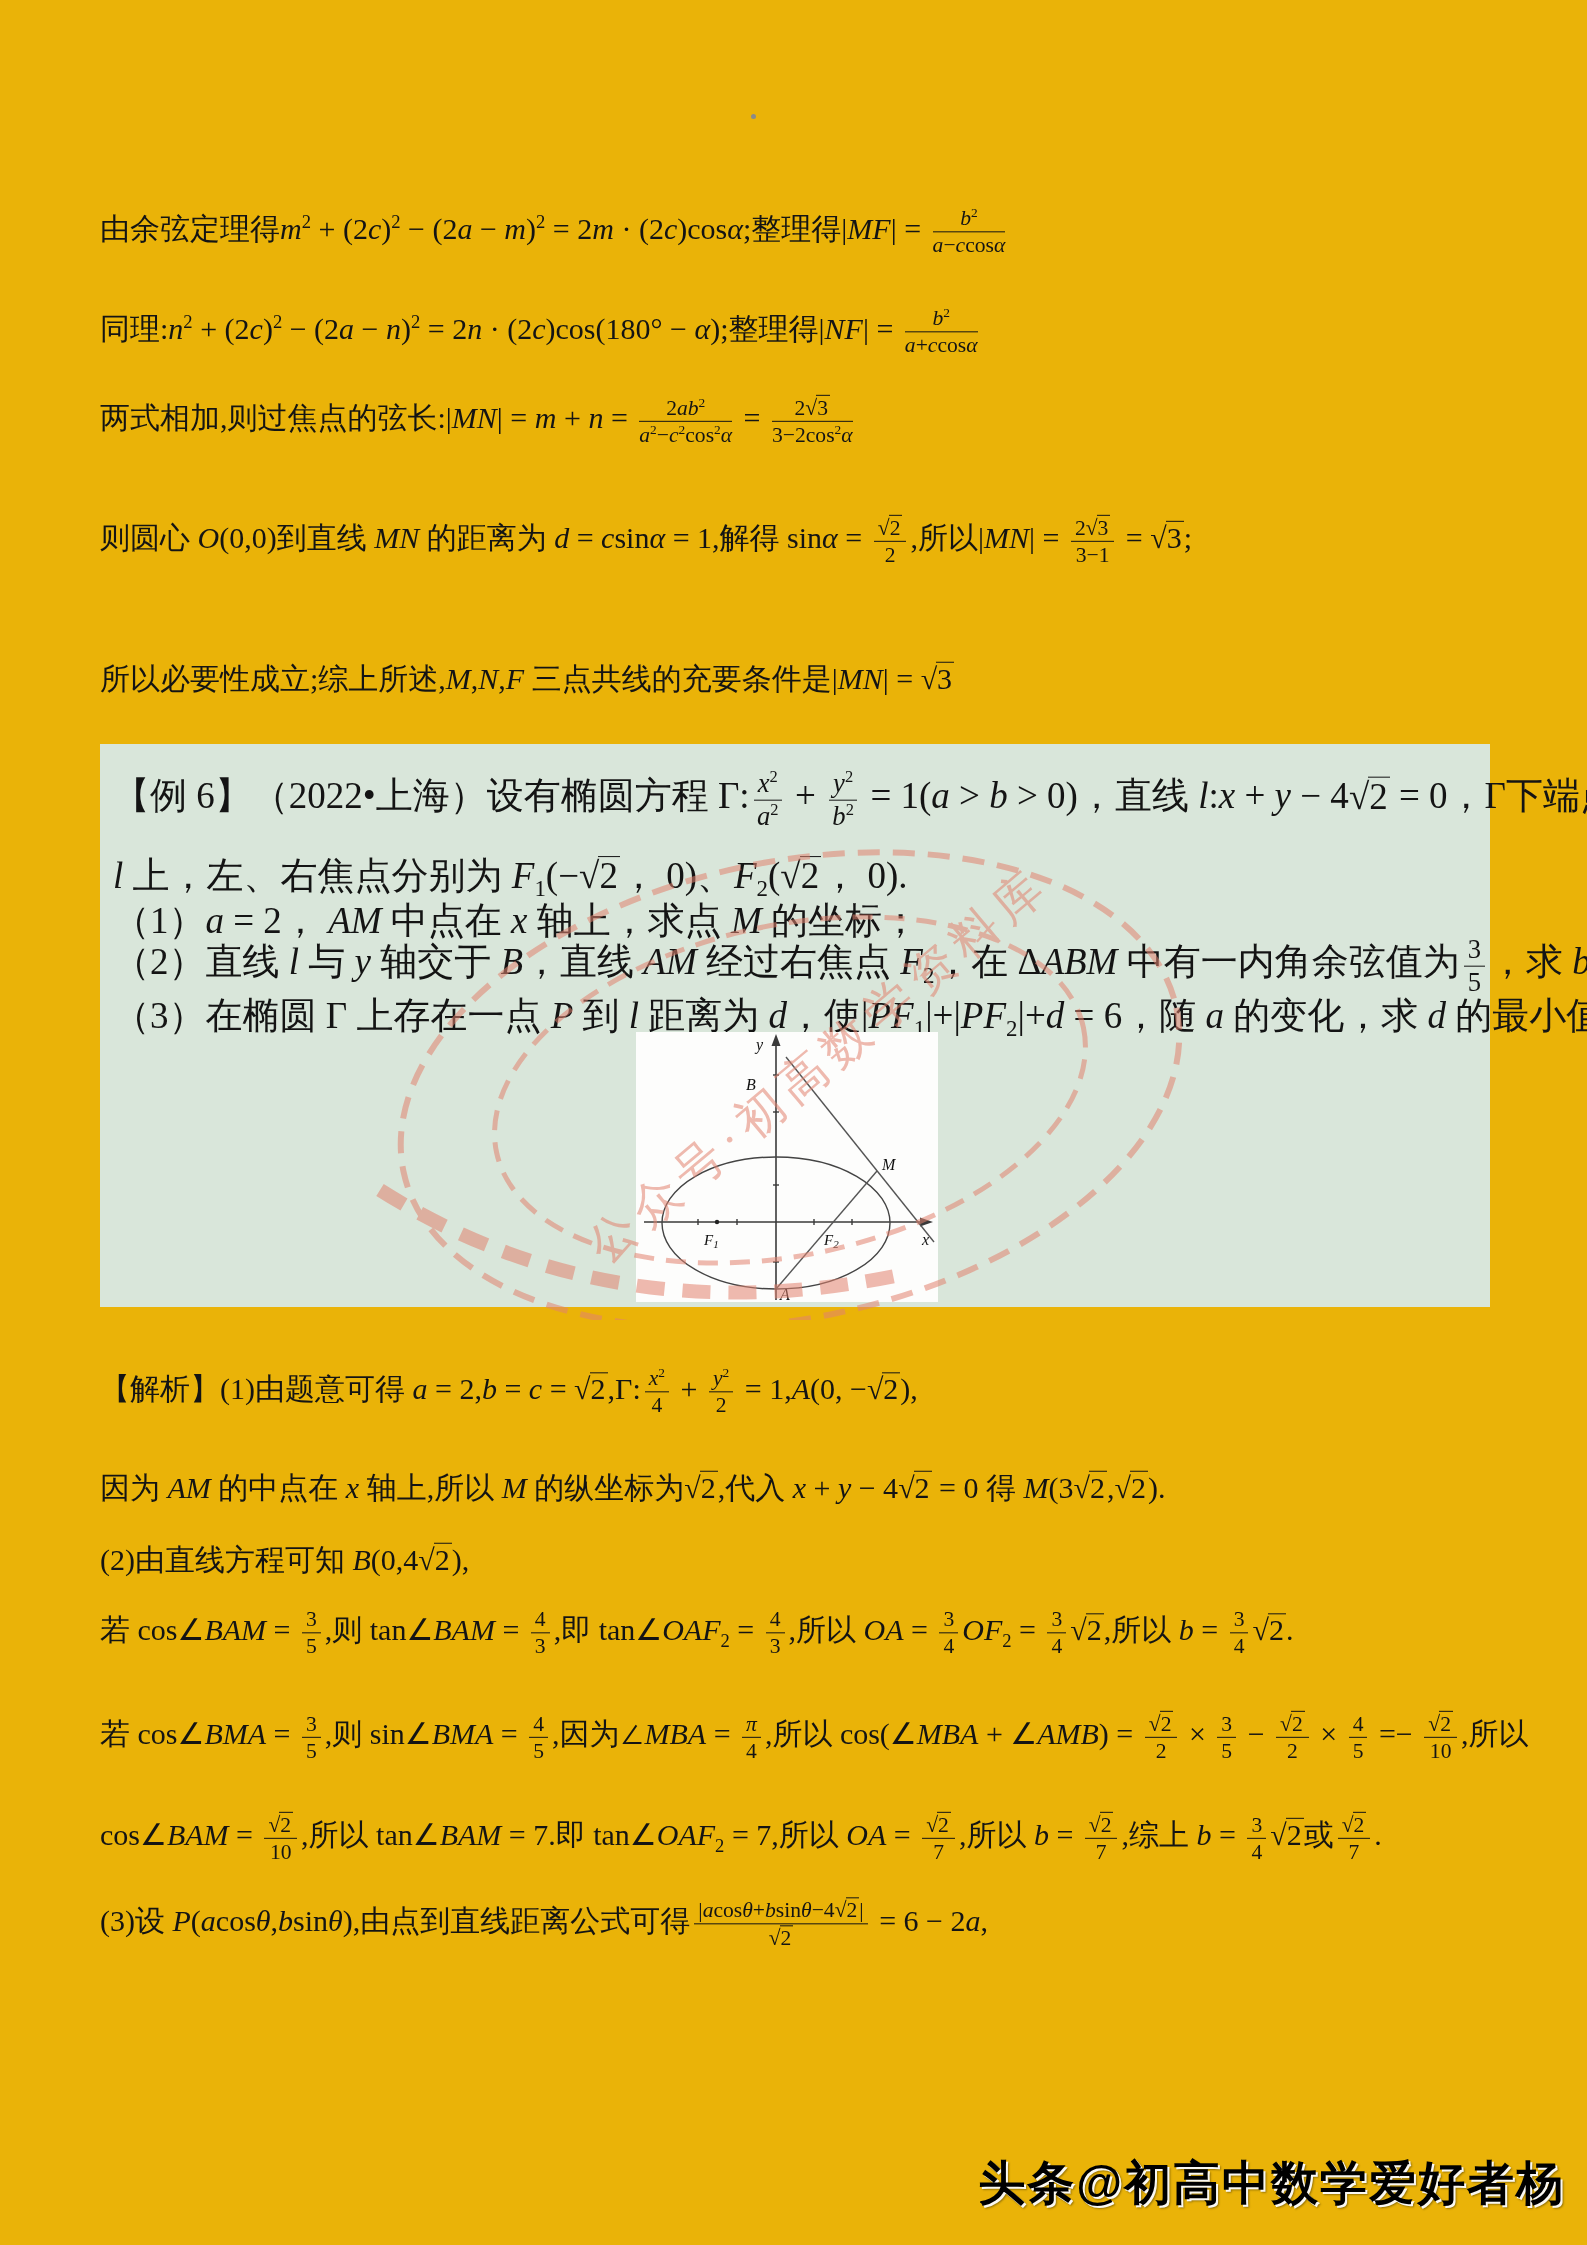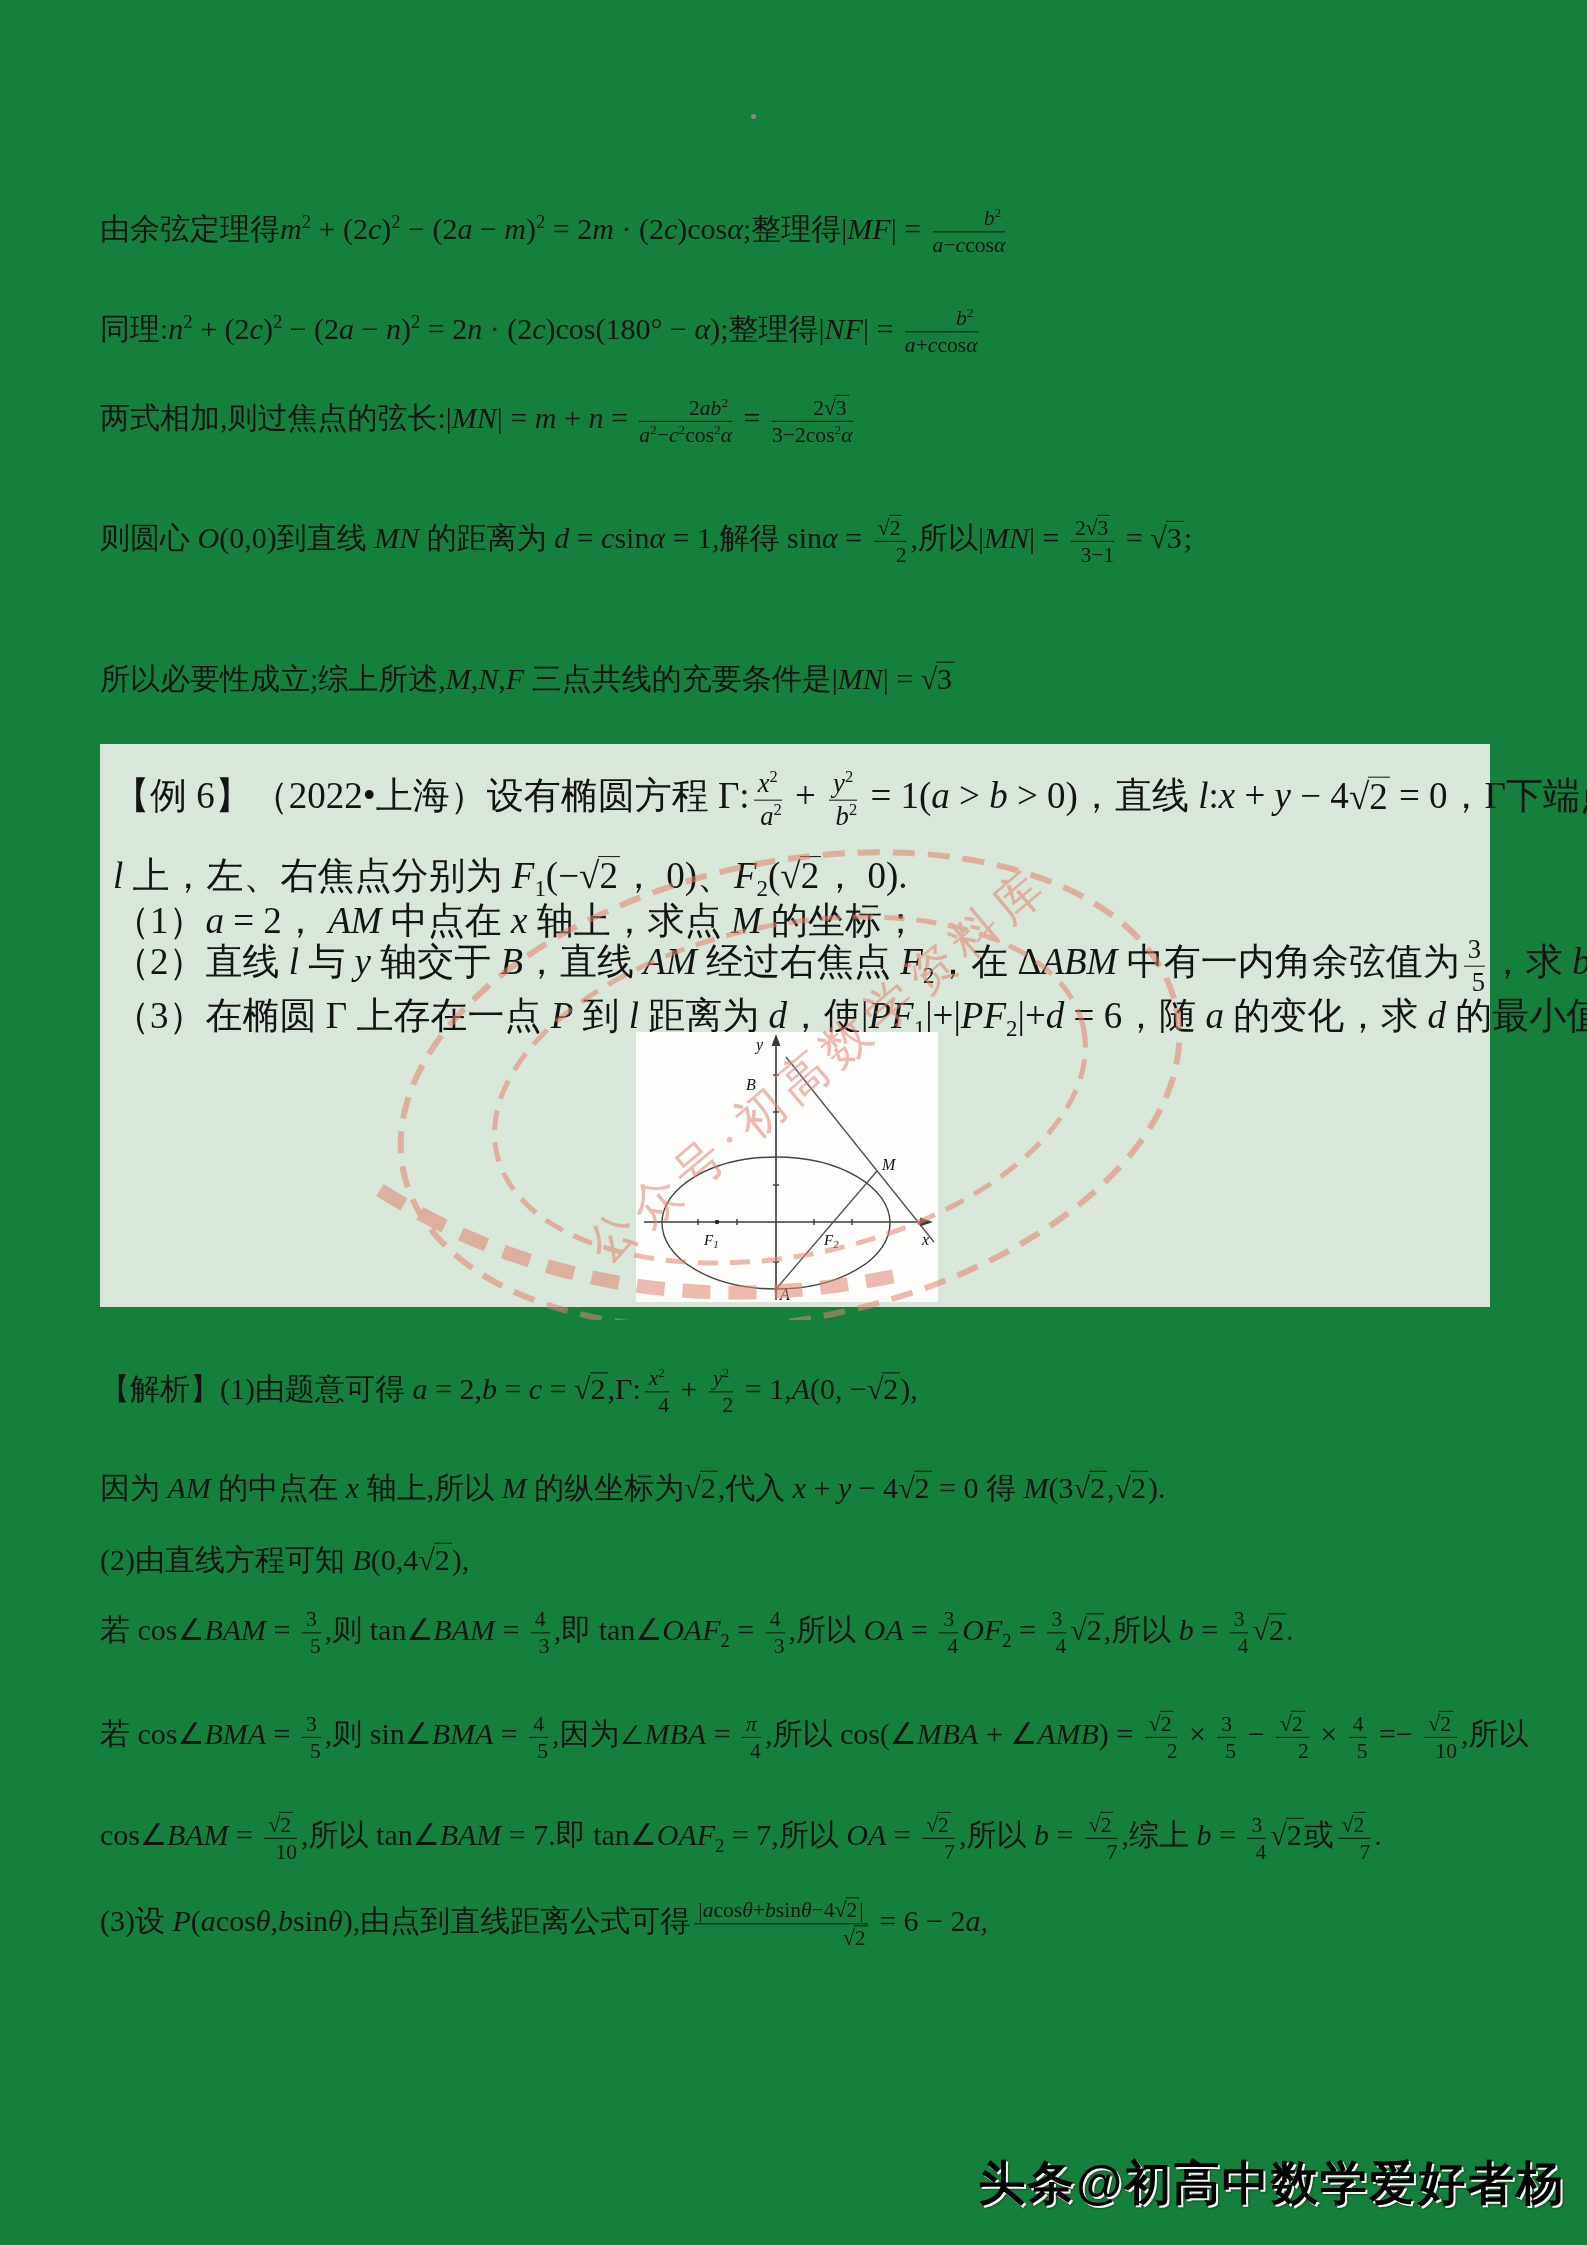--- a/index.html
+++ b/index.html
@@ -1,29 +1,29 @@
 <!DOCTYPE html>
 <html><head>
 <meta charset="utf-8">
 <style>
   html,body { margin:0; padding:0; background:#fff; }
   #page {
-    position:relative; width:1587px; height:2245px; background:#15803d;
+    position:relative; width:1587px; height:2245px; background:#eab308;
     font-family:"Liberation Serif", serif; color:#141414; overflow:hidden;
   }
   .line {
     position:absolute; white-space:nowrap; line-height:1.05;
     transform:translateY(-50%); font-size:30px; color:#141414;
   }
   .boxline { font-size:37px; }
   .mi { font-style:italic; font-family:"Liberation Serif", serif; }
   sup { font-size:0.62em; vertical-align:super; line-height:0; }
   sub { font-size:0.62em; vertical-align:sub; line-height:0; }
   .frac {
-    display:inline-block; vertical-align:middle; text-align:right;
+    display:inline-block; vertical-align:middle; text-align:center;
     font-size:0.72em; line-height:1.12; margin:0 4px;
   }
   .frac .num { display:block; border-bottom:1.6px solid #141414; padding:0 4px 1px; }
   .frac .den { display:block; padding-top:1px; }
   .sqrt { display:inline-block; white-space:nowrap; }
   .sqrt .rsign { display:inline-block; }
   .sqrt .rad { display:inline-block; border-top:1.6px solid currentColor; margin-left:-1px; padding:0 2px 0 1px; }
   #example-box {
     position:absolute; left:100px; top:744px; width:1390px; height:563px;
   }

